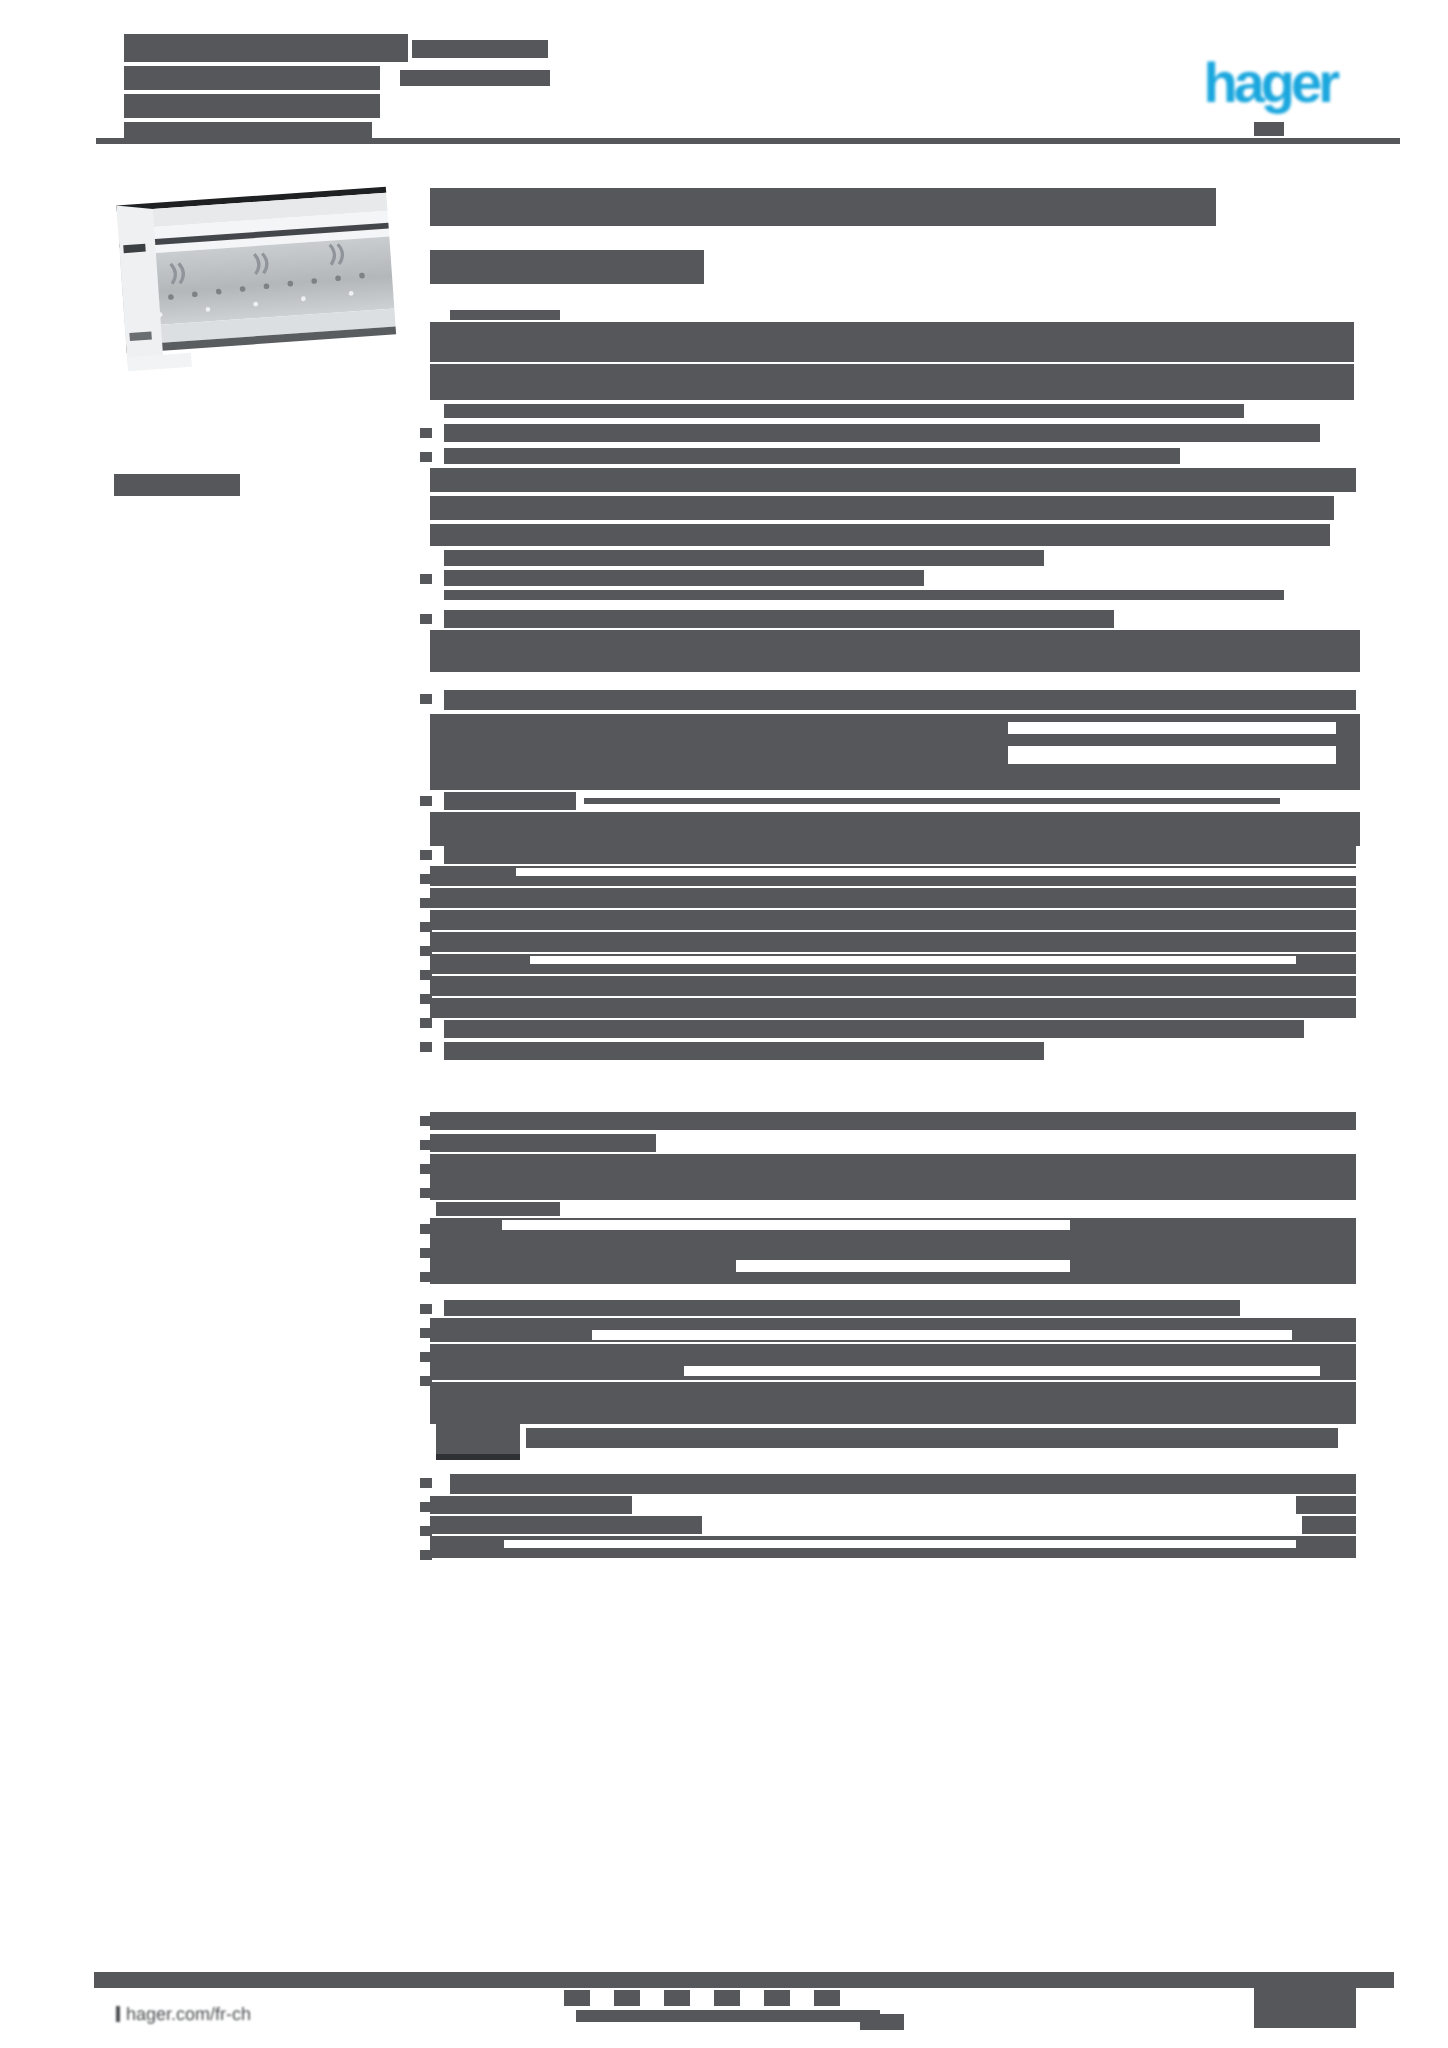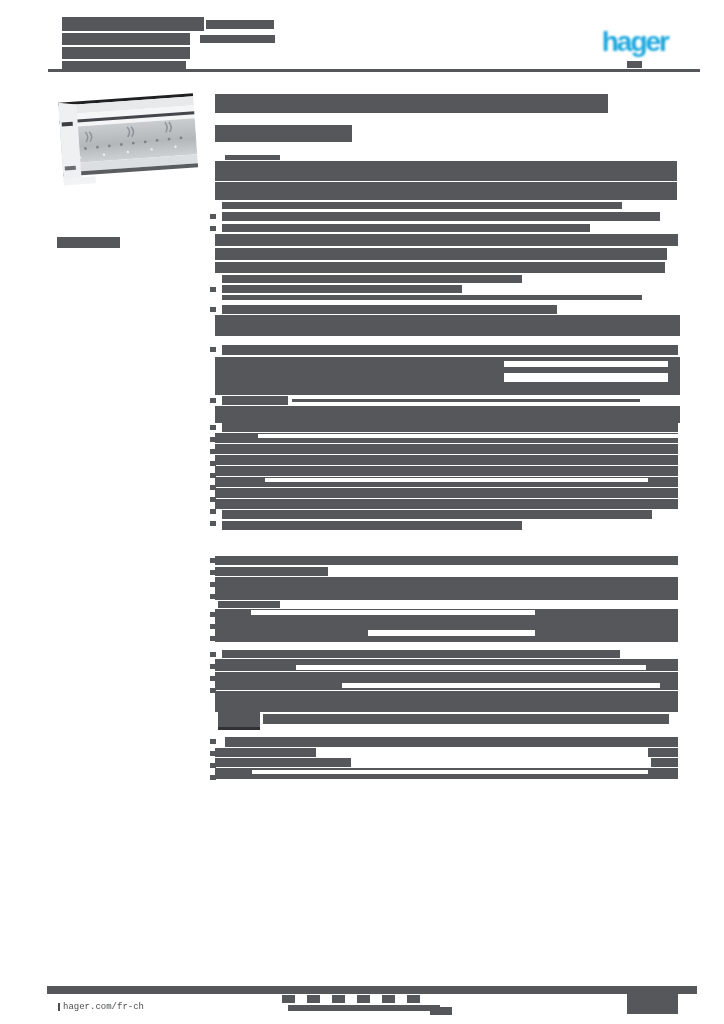--- a/index.html
+++ b/index.html
@@ -19,21 +19,21 @@
 
   
   .product-img{position:absolute;left:57px;top:88px;width:143px;height:104px;}
 
   
   .footer-rule{position:absolute;left:47px;top:986px;width:650px;height:8px;background:#55575a;}
   .site-link{
     position:absolute;left:52px;top:995px;width:116px;height:24px;
     background:#ffffff;border-radius:2px;
     display:flex;align-items:center;gap:3px;padding-left:6px;box-sizing:border-box;
-    font-size:9px;color:#4c4e50;filter:blur(0.4px);font-family:Liberation Mono, monospace;
+    font-size:9px;color:#4c4e50;filter:blur(0.4px);
   }
   .link-mark{display:inline-block;width:2px;height:8px;background:#4c4e50;}
 </style>
 </head>
 <body>
 
 <div class="page">
 
   <div class="logo">hager</div>
   <div class="header-rule"></div>

